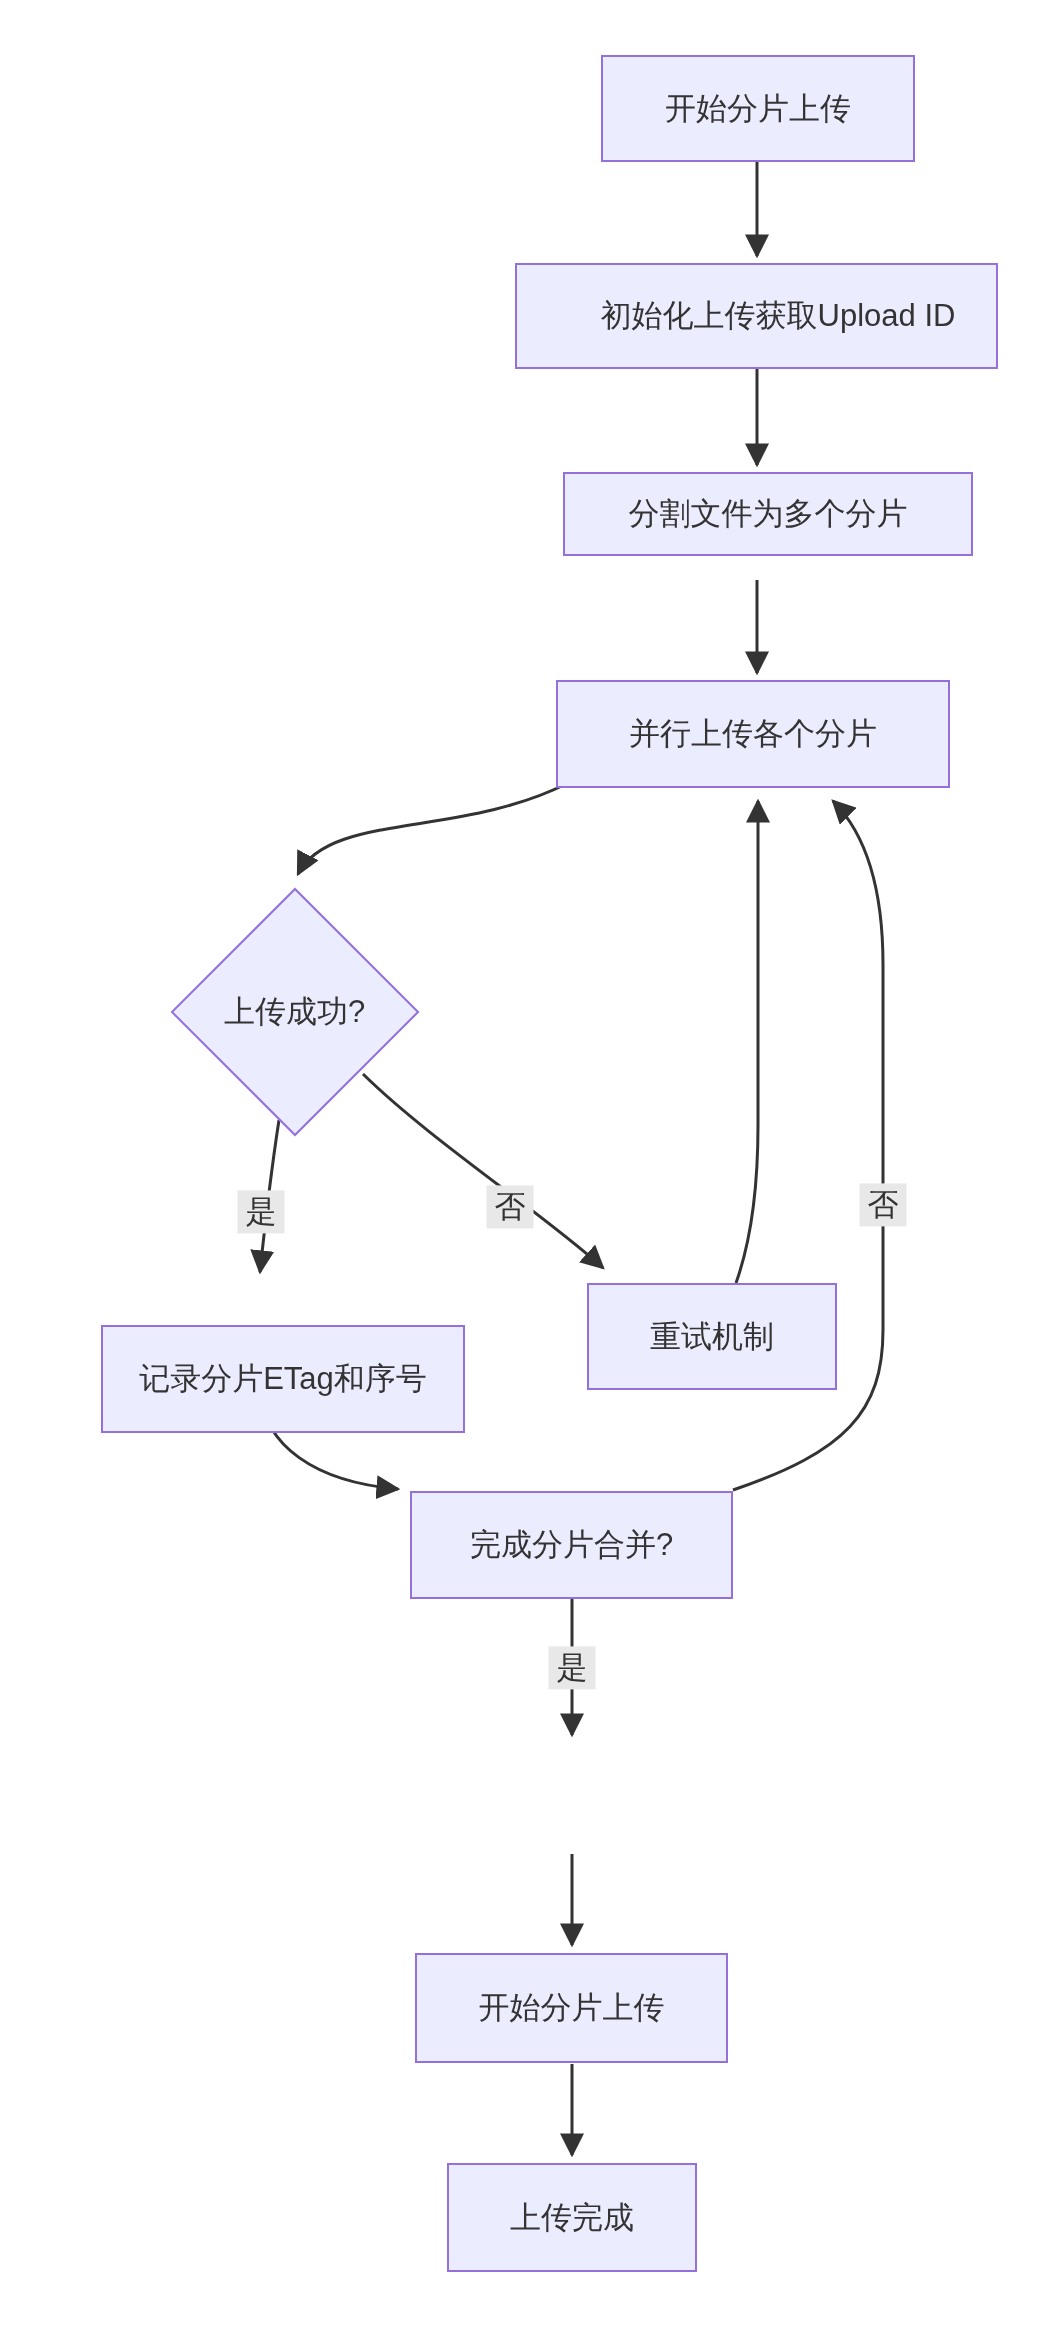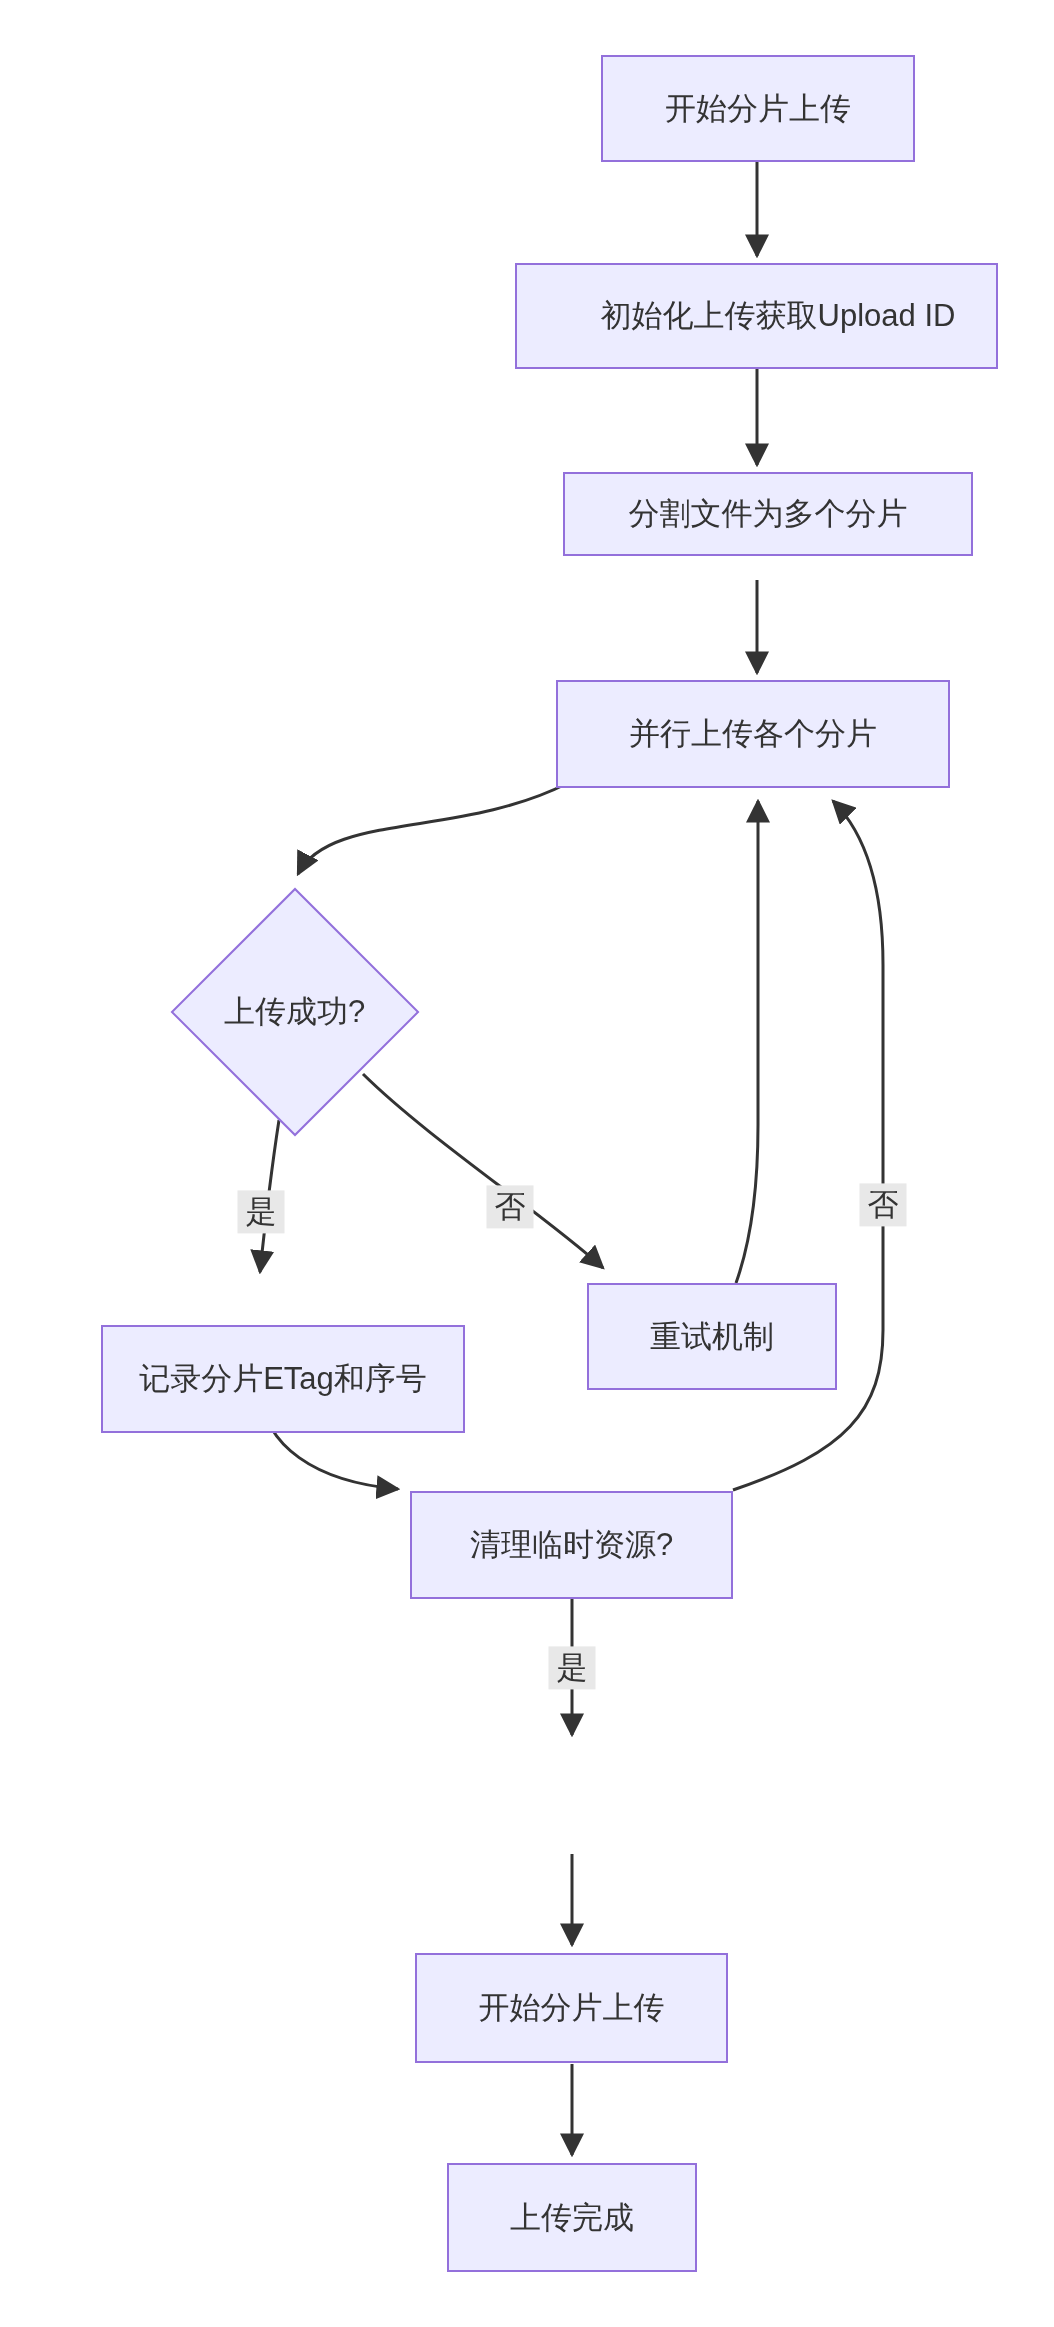--- a/index.html
+++ b/index.html
@@ -109,21 +109,21 @@
   <div class="node" style="left:556px; top:680px; width:394px; height:108px;">并行上传各个分片</div>
 
   <div class="node-diamond" style="left:207px; top:924px; width:176px; height:176px;">
     <span>上传成功?</span>
   </div>
 
   <div class="node" style="left:101px; top:1325px; width:364px; height:108px;">记录分片ETag和序号</div>
 
   <div class="node" style="left:587px; top:1283px; width:250px; height:107px;">重试机制</div>
 
-  <div class="node" style="left:410px; top:1491px; width:323px; height:108px;">清理临时资源?</div>
+  <div class="node" style="left:410px; top:1491px; width:323px; height:108px;">完成分片合并?</div>
 
 
   <div class="node" style="left:415px; top:1953px; width:313px; height:110px;">开始分片上传</div>
 
   <div class="node" style="left:447px; top:2163px; width:250px; height:109px;">上传完成</div>
 
   <div class="edge-label" style="left:261px; top:1212px;">是</div>
 
   <div class="edge-label" style="left:510px; top:1207px;">否</div>
 

